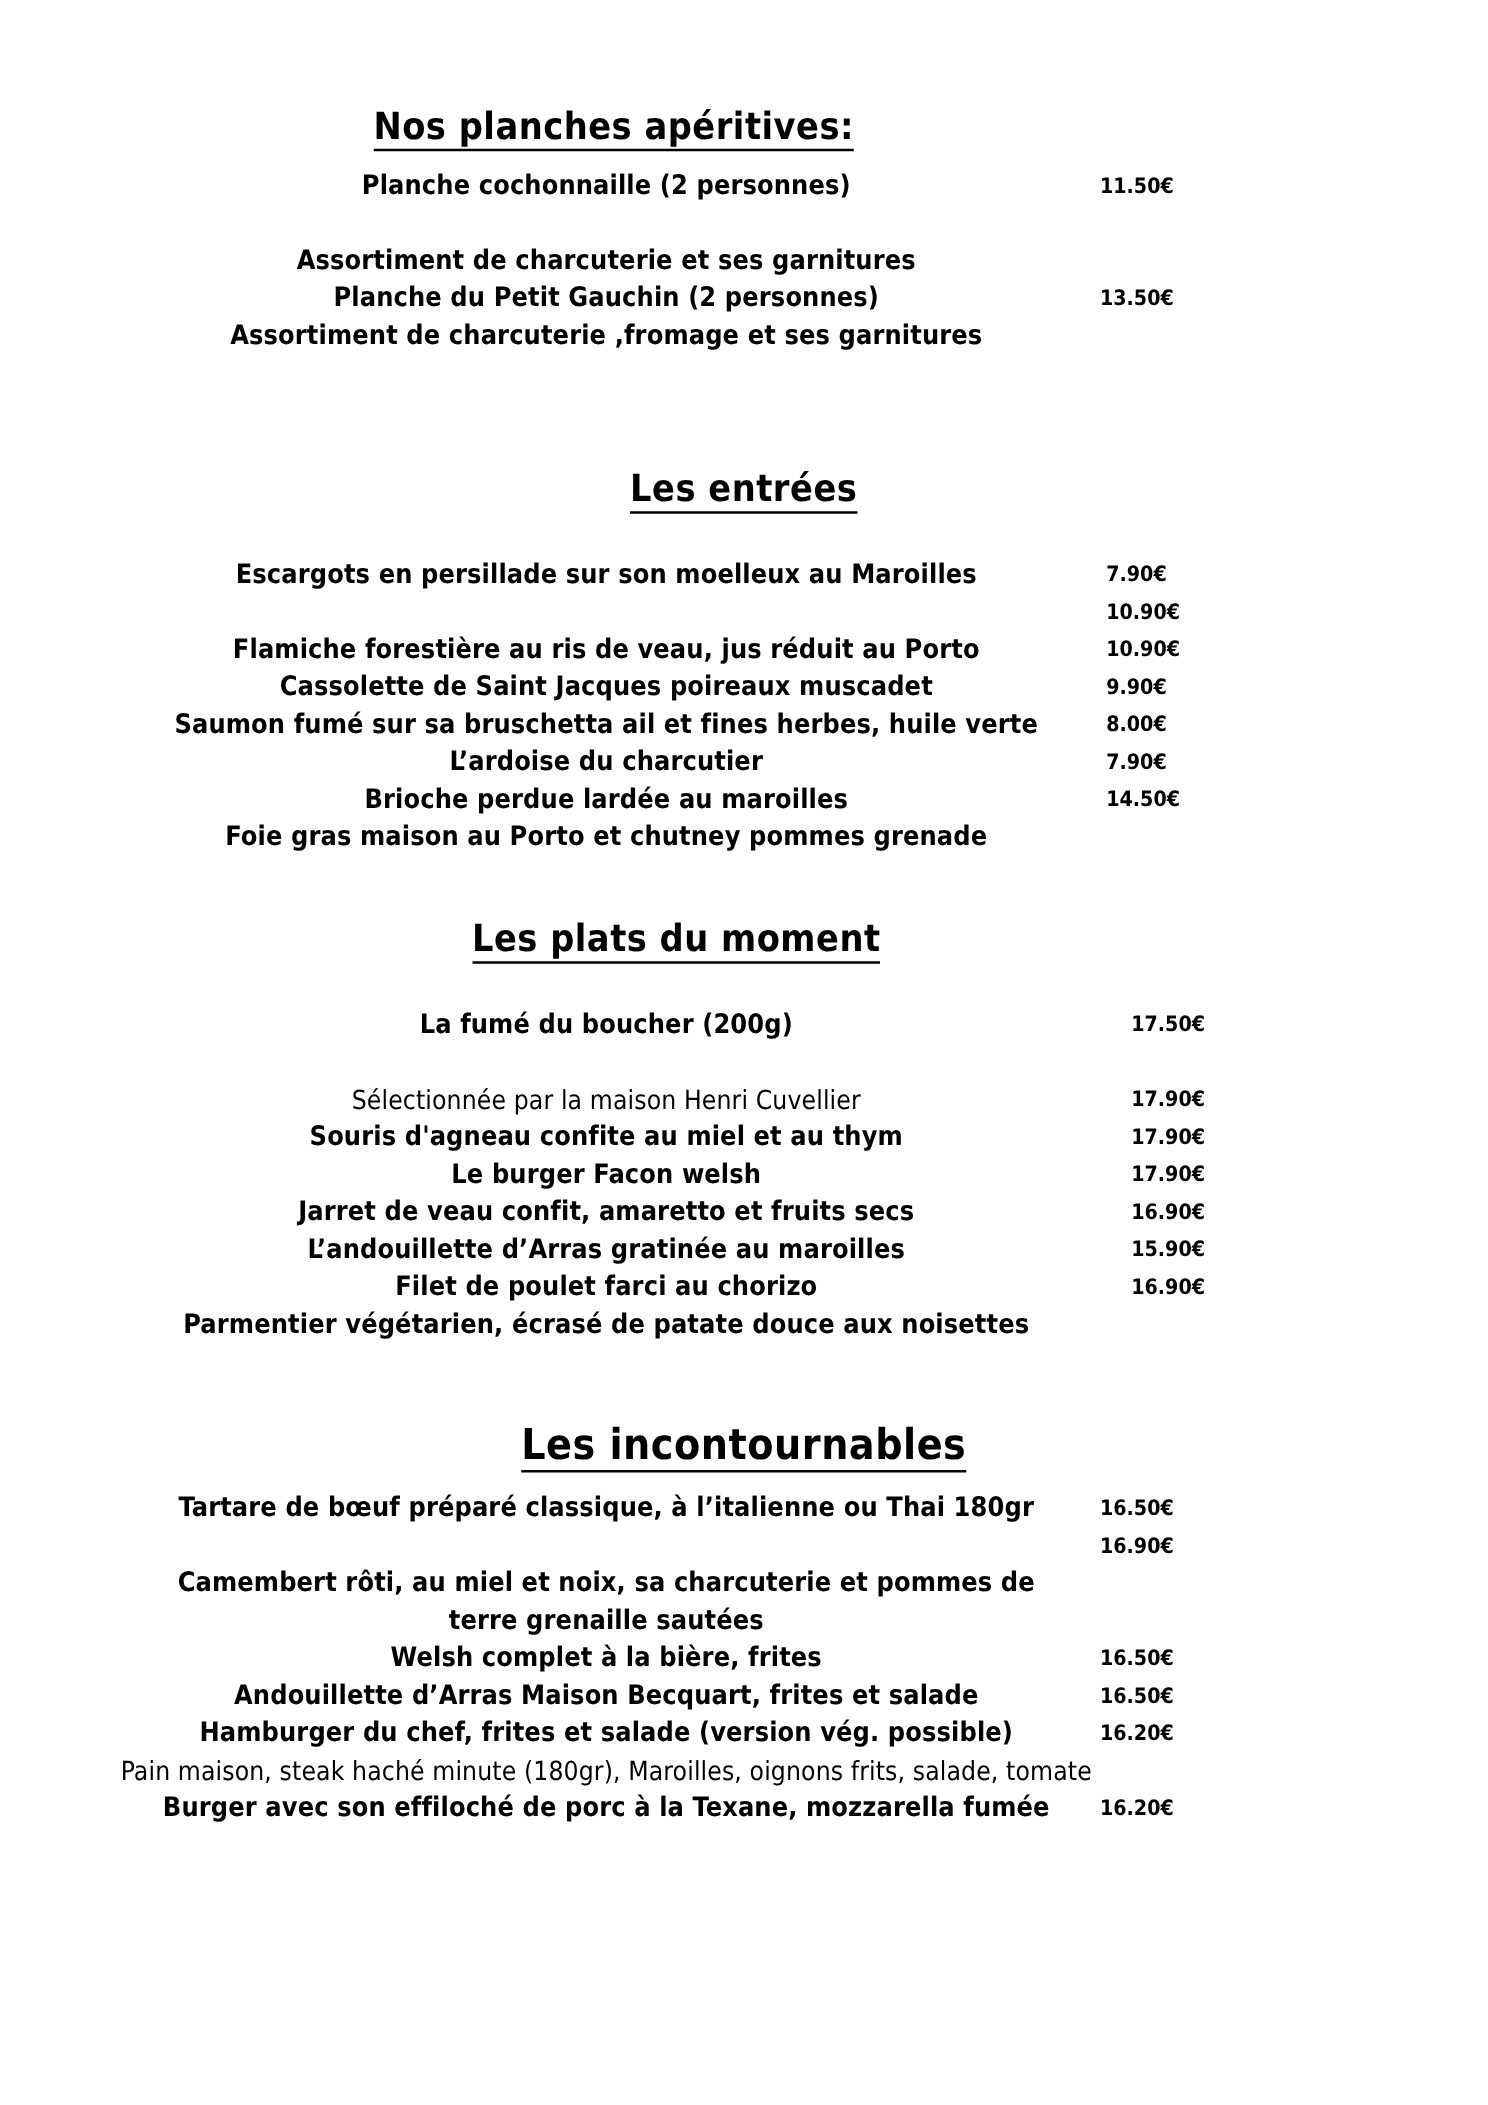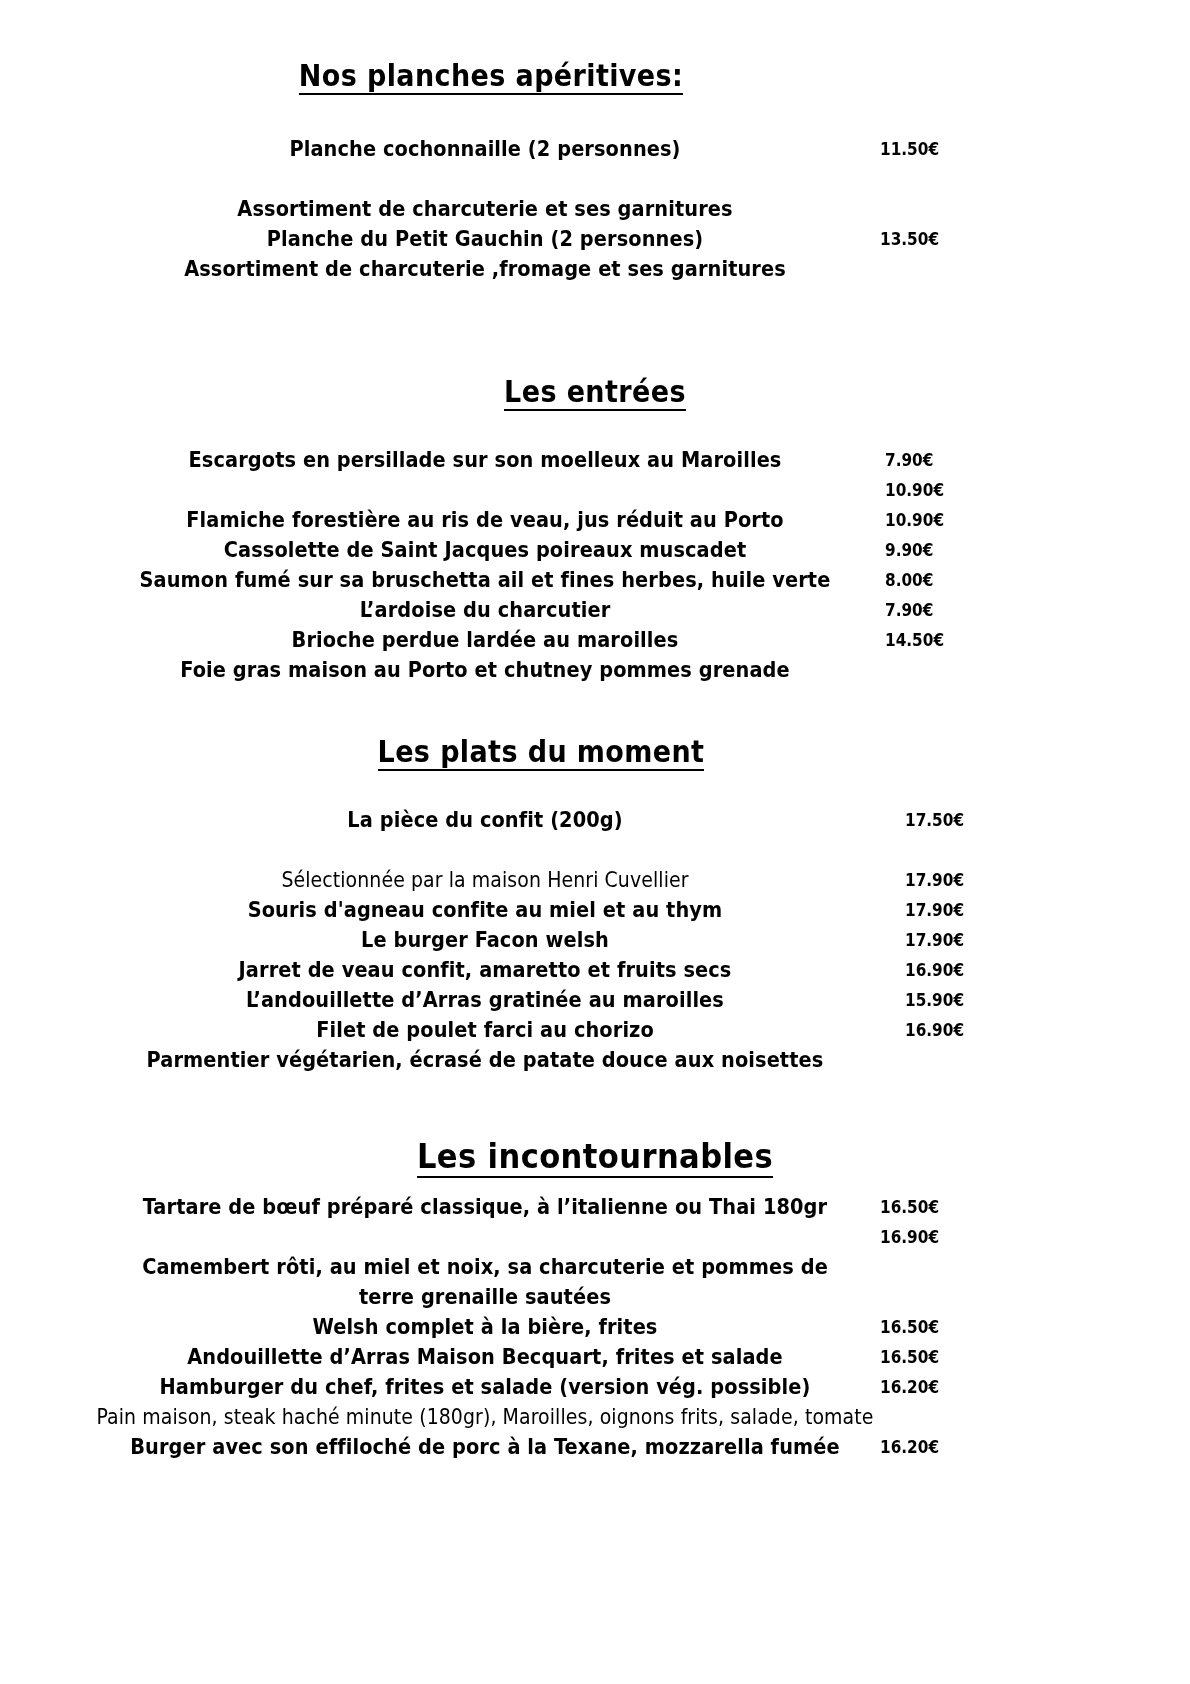--- a/index.html
+++ b/index.html
@@ -82,21 +82,21 @@
   }
   .price {
     display: block;
     white-space: nowrap;
   }
   .price.blank { visibility: hidden; }
 
   
   .abs { position: absolute; }
 
-  #heading-planches { top: 59px; left: 0; width: 982px; }
+  #heading-planches { top: 85px; left: 0; width: 982px; }
   #block-planches   { top: 134px; left: 0; }
 
   #heading-entrees  { top: 375px; left: 0; width: 1190px; }
   #block-entrees    { top: 445px; left: 0; }
 
   #heading-plats    { top: 735px; left: 0; width: 1082px; text-align: center; }
   #block-plats      { top: 805px; left: 0; }
 
   #heading-incont   { top: 1122px; left: 0; width: 1190px; }
   #block-incont     { top: 1192px; left: 0; }
@@ -153,21 +153,21 @@
       <span class="price">14.50€</span>
     </div>
   </div>
 
   <div class="section-title abs" id="heading-plats">
     <span>Les plats du moment</span>
   </div>
 
   <div class="menu-block abs" id="block-plats">
     <div class="names" style="width: 860px; margin-left: 55px;">
-      <span class="name-line">La pièce du confit (200g)</span>
+      <span class="name-line">La fumé du boucher (200g)</span>
       <span class="name-line spacer">&nbsp;</span>
       <span class="name-line thin">Sélectionnée par la maison Henri Cuvellier</span>
       <span class="name-line">Souris d'agneau confite au miel et au thym</span>
       <span class="name-line">Le burger Facon welsh</span>
       <span class="name-line">Jarret de veau confit, amaretto et fruits secs</span>
       <span class="name-line">L’andouillette d’Arras gratinée au maroilles</span>
       <span class="name-line">Filet de poulet farci au chorizo</span>
       <span class="name-line">Parmentier végétarien, écrasé de patate douce aux noisettes</span>
     </div>
     <div class="prices" style="left:905px;">

